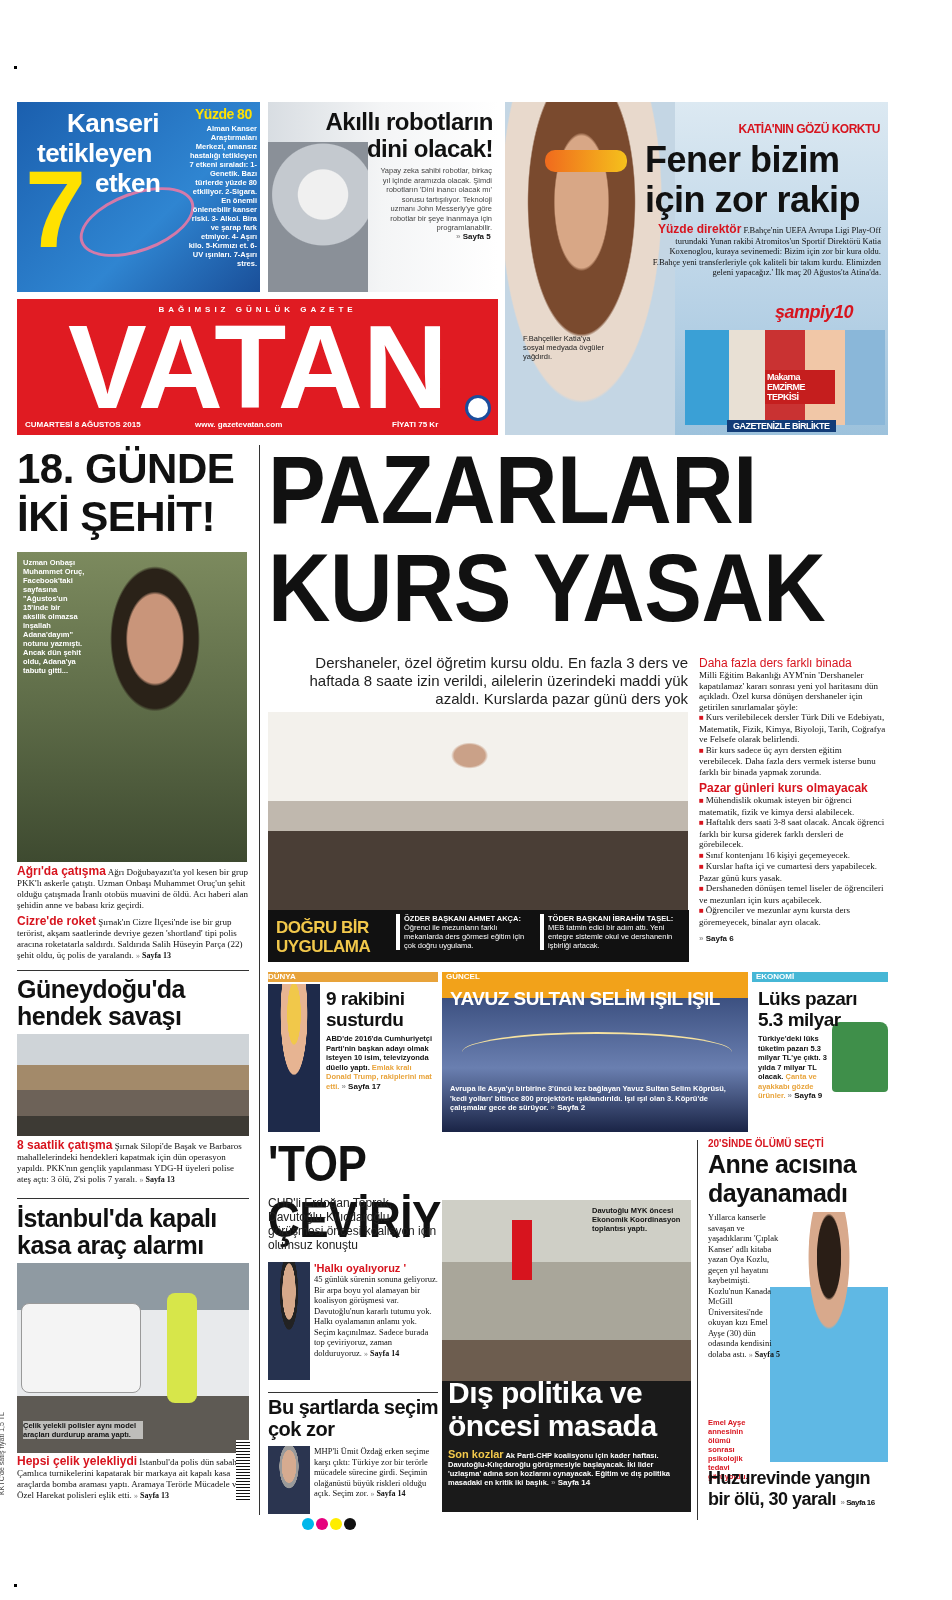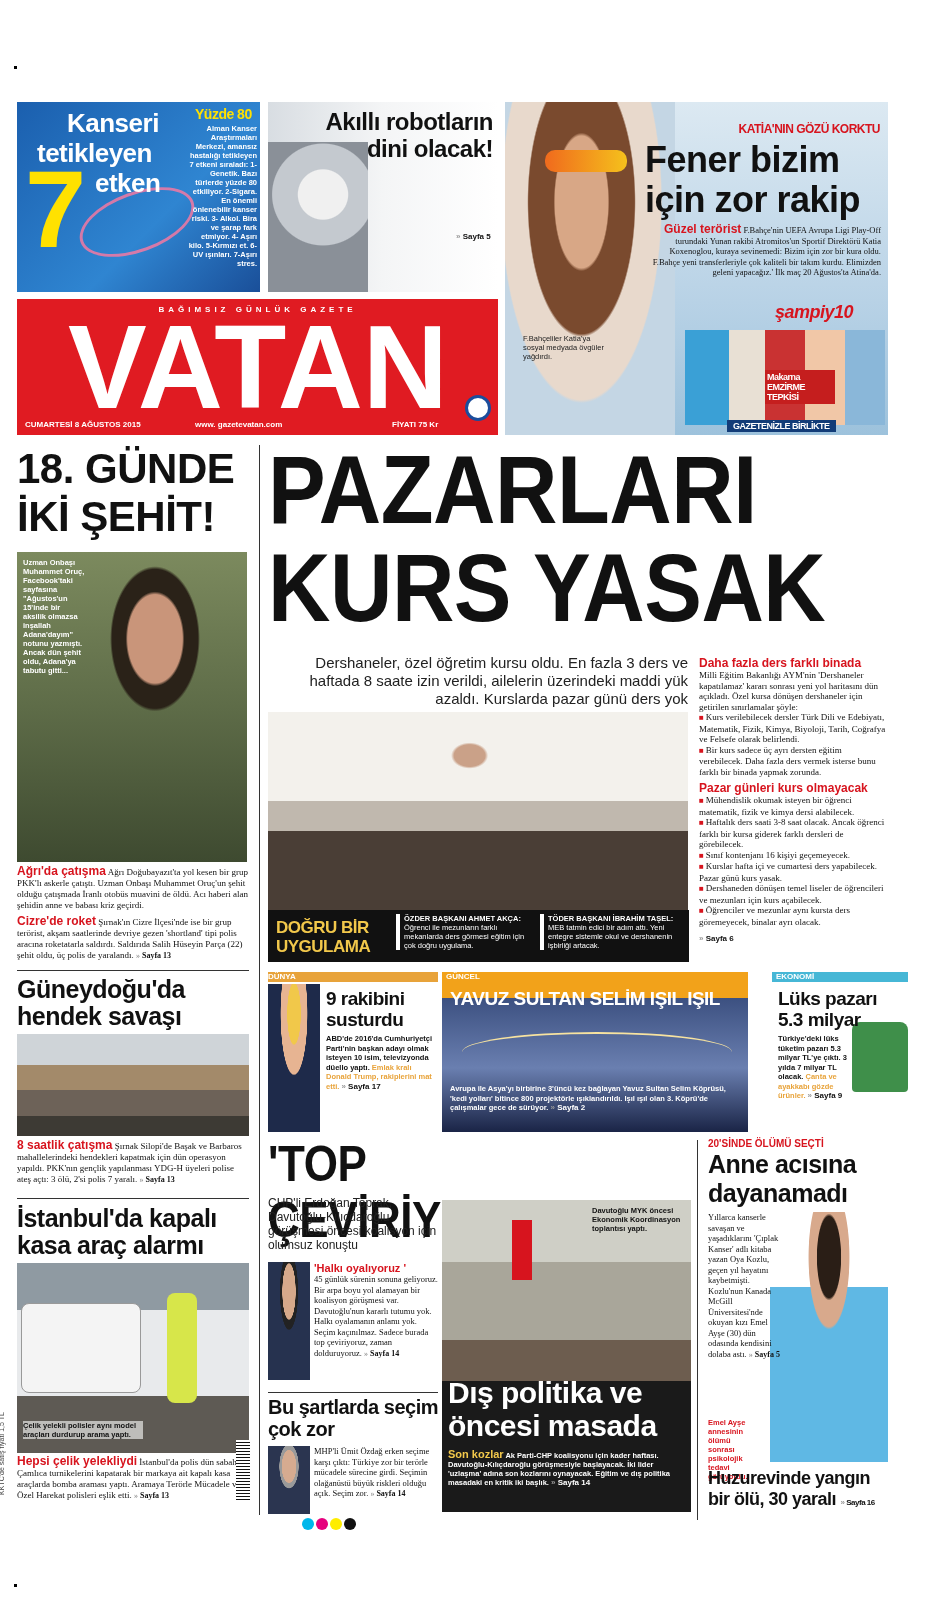--- a/index.html
+++ b/index.html
@@ -29,30 +29,31 @@
   <div class="abs cond" style="left:20px;top:36px;font-size:26px;color:#fff">tetikleyen</div>
   <div class="abs cond" style="left:8px;top:52px;font-size:110px;color:#ffe100;line-height:1">7</div>
   <div class="abs cond" style="left:78px;top:66px;font-size:26px;color:#fff">etken</div>
   <div class="abs cond" style="left:178px;top:4px;font-size:14px;color:#ffe100">Yüzde 80</div>
   <div class="abs" style="left:170px;top:22px;width:70px;font-size:7.5px;line-height:9px;color:#fff;text-align:right;font-weight:bold">Alman Kanser Araştırmaları Merkezi, amansız hastalığı tetikleyen 7 etkeni sıraladı: 1-Genetik. Bazı türlerde yüzde 80 etkiliyor. 2-Sigara. En önemli önlenebilir kanser riski. 3- Alkol. Bira ve şarap fark etmiyor. 4- Aşırı kilo. 5-Kırmızı et. 6-UV ışınları. 7-Aşırı stres.</div>
 </div>
 
 <div class="abs" style="left:268px;top:102px;width:230px;height:190px;background:linear-gradient(90deg,#d8dde2,#f4f5f6 50%,#fff);overflow:hidden">
   <div class="abs" style="left:0;top:40px;width:100px;height:150px;background:radial-gradient(circle at 55% 35%,#f0f0f0 0 22%,#c4c9cf 23% 45%,#8a9098 46%);"></div>
   <div class="abs cond" style="left:20px;top:6px;width:205px;text-align:right;font-size:24px;line-height:27px;color:#111">Akıllı robotların dini olacak!</div>
+  <div class="abs" style="left:108px;top:64px;width:116px;font-size:7.5px;line-height:9.5px;color:#444;text-align:right">Yapay zeka sahibi robotlar, birkaç yıl içinde aramızda olacak. Şimdi robotların 'Dini inancı olacak mı' sorusu tartışılıyor. Teknoloji uzmanı John Messerly'ye göre robotlar bir şeye inanmaya için programlanabilir.</div>
   <div class="abs sayfa" style="left:188px;top:130px">Sayfa 5</div>
 </div>
 
 <div class="abs" style="left:505px;top:102px;width:383px;height:333px;background:linear-gradient(180deg,#dce9f2,#b8d2e6 60%,#9dc2dc);overflow:hidden">
   <div class="abs" style="left:0;top:0;width:170px;height:333px;background:radial-gradient(ellipse at 45% 30%,#d8a786 0 20%,#7a4a2e 21% 40%,#e8d9cc 41% 60%,#c4d6e4 61%)"></div>
   <div class="abs" style="left:40px;top:48px;width:82px;height:22px;background:linear-gradient(90deg,#f06a1d,#f5c11c);border-radius:10px"></div>
   <div class="abs cond red" style="left:150px;top:20px;width:225px;text-align:right;font-size:12px">KATİA'NIN GÖZÜ KORKTU</div>
   <div class="abs cond" style="left:140px;top:38px;width:236px;text-align:left;font-size:36px;line-height:40px;color:#111">Fener bizim için zor rakip</div>
   <div class="abs serif" style="left:140px;top:122px;width:236px;text-align:right;font-size:8.5px;line-height:10.5px;color:#111">
-    <span class="red" style="font-family:'Liberation Sans',sans-serif;font-weight:bold;font-size:12px">Güzel terörist</span>
+    <span class="red" style="font-family:'Liberation Sans',sans-serif;font-weight:bold;font-size:12px">Yüzde direktör</span>
     <span>F.Bahçe'nin UEFA Avrupa Ligi Play-Off turundaki Yunan rakibi Atromitos'un Sportif Direktörü Katia Koxenoglou, kuraya sevinemedi: Bizim için zor bir kura oldu. F.Bahçe yeni transferleriyle çok kaliteli bir takım kurdu. Elimizden geleni yapacağız.' İlk maç 20 Ağustos'ta Atina'da.</span>
   </div>
   <div class="abs cond red" style="left:270px;top:200px;font-size:18px;font-style:italic">şampiy10</div>
   <div class="abs" style="left:18px;top:232px;width:88px;font-size:7.5px;line-height:9px;color:#222">F.Bahçeliler Katia'ya sosyal medyada övgüler yağdırdı.</div>
   <div class="abs" style="left:180px;top:228px;width:200px;height:95px;background:linear-gradient(90deg,#3aa0d6 0 22%,#e8e0d4 22% 40%,#c93232 40% 60%,#f1c7a7 60% 80%,#8ab7d9 80%)">
     <div class="abs cond" style="left:80px;top:40px;width:70px;font-size:9px;color:#fff;background:#c51e1e;padding:2px">Makarna EMZİRME TEPKİSİ</div>
   </div>
   <div class="abs cond" style="left:222px;top:318px;font-size:9px;color:#fff;background:#123c78;padding:1px 6px">GAZETENİZLE BİRLİKTE</div>
 </div>
 
@@ -115,21 +116,21 @@
   <div class="abs" style="left:128px;top:4px;width:136px;font-size:7.5px;line-height:9px;color:#fff;border-left:4px solid #fff;padding-left:4px">
     <div style="font-weight:bold">ÖZDER BAŞKANI AHMET AKÇA:</div>
     <div>Öğrenci ile mezunların farklı mekanlarda ders görmesi eğitim için çok doğru uygulama.</div>
   </div>
   <div class="abs" style="left:272px;top:4px;width:145px;font-size:7.5px;line-height:9px;color:#fff;border-left:4px solid #fff;padding-left:4px">
     <div style="font-weight:bold">TÖDER BAŞKANI İBRAHİM TAŞEL:</div>
     <div>MEB tatmin edici bir adım attı. Yeni entegre sistemle okul ve dershanenin işbirliği artacak.</div>
   </div>
 </div>
 <div class="abs" style="left:699px;top:656px;width:188px">
-  <div class="red" style="font-weight:bold;font-size:12px">Daha fazla ders farklı binada</div>
+  <div class="red" style="font-weight:normal;font-size:12px">Daha fazla ders farklı binada</div>
   <div class="serif" style="font-size:9px;line-height:10.5px">Milli Eğitim Bakanlığı AYM'nin 'Dershaneler kapatılamaz' kararı sonrası yeni yol haritasını dün açıkladı. Özel kursa dönüşen dershaneler için getirilen sınırlamalar şöyle:</div>
   <ul class="bul">
     <li>Kurs verilebilecek dersler Türk Dili ve Edebiyatı, Matematik, Fizik, Kimya, Biyoloji, Tarih, Coğrafya ve Felsefe olarak belirlendi.</li>
     <li>Bir kurs sadece üç ayrı dersten eğitim verebilecek. Daha fazla ders vermek isterse bunu farklı bir binada yapmak zorunda.</li>
   </ul>
   <div class="red" style="font-weight:bold;font-size:12px;margin-top:4px">Pazar günleri kurs olmayacak</div>
   <ul class="bul">
     <li>Mühendislik okumak isteyen bir öğrenci matematik, fizik ve kimya dersi alabilecek.</li>
     <li>Haftalık ders saati 3-8 saat olacak. Ancak öğrenci farklı bir kursa giderek farklı dersleri de görebilecek.</li>
     <li>Sınıf kontenjanı 16 kişiyi geçemeyecek.</li>
@@ -152,21 +153,21 @@
 </div>
 <div class="abs" style="left:442px;top:972px;width:306px;height:160px;background:linear-gradient(180deg,#2b3f6f,#6a7fb0 60%,#1a2446)">
   <div style="height:26px;background:#f2a21a;font-size:8px;color:#fff;font-weight:bold;padding-left:4px;line-height:10px">GÜNCEL</div>
   <div class="abs" style="left:20px;top:60px;width:270px;height:40px;border-top:2px solid #f7e3a0;border-radius:50% 50% 0 0"></div>
   <div class="abs cond" style="left:8px;top:16px;width:290px;font-size:19px;color:#fff">YAVUZ SULTAN SELİM IŞIL IŞIL</div>
   <div class="abs" style="left:8px;top:112px;width:292px;font-size:7.5px;line-height:9.5px;color:#fff;font-weight:bold">
     <span>Avrupa ile Asya'yı birbirine 3'üncü kez bağlayan Yavuz Sultan Selim Köprüsü, 'kedi yolları' bitince 800 projektörle ışıklandırıldı. Işıl ışıl olan 3. Köprü'de çalışmalar gece de sürüyor.</span>
     <span class="sayfa">Sayfa 2</span>
   </div>
 </div>
-<div class="abs" style="left:772px;top:972px;width:136px;height:160px">
+<div class="abs" style="left:752px;top:972px;width:136px;height:160px">
   <div style="height:10px;background:#46b7d6;font-size:8px;color:#fff;font-weight:bold;padding-left:4px;line-height:10px">EKONOMİ</div>
   <div class="abs" style="left:80px;top:50px;width:56px;height:70px;background:#3f8f4a;border-radius:8px 8px 4px 4px"></div>
   <div class="abs cond" style="left:6px;top:16px;width:110px;font-size:19px;line-height:21px">Lüks pazarı 5.3 milyar</div>
   <div class="abs" style="left:6px;top:62px;width:84px;font-size:7.5px;line-height:9.5px;font-weight:bold">
     <span>Türkiye'deki lüks tüketim pazarı 5.3 milyar TL'ye çıktı. 3 yılda 7 milyar TL olacak.</span>
     <span style="color:#e8a33a">Çanta ve ayakkabı gözde ürünler.</span>
     <span class="sayfa">Sayfa 9</span>
   </div>
 </div>
 

